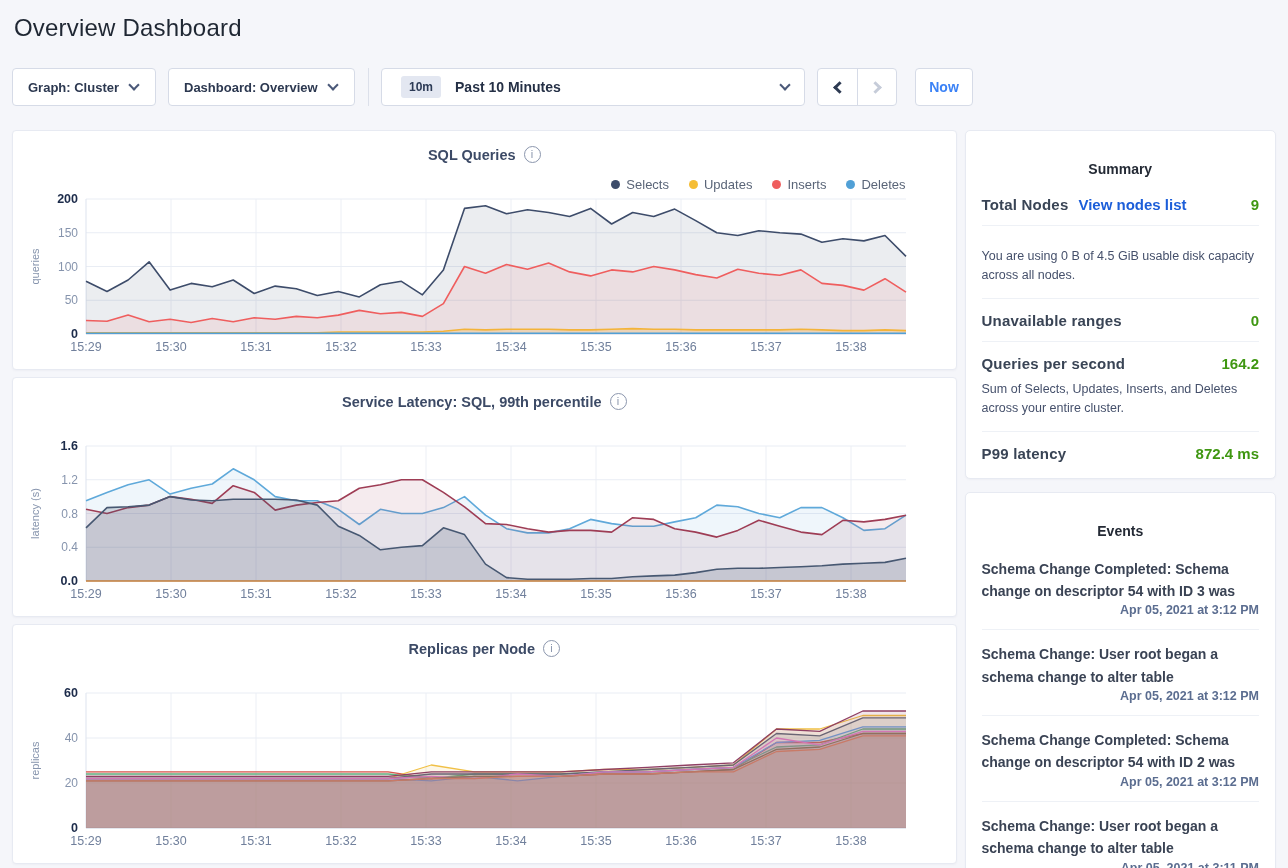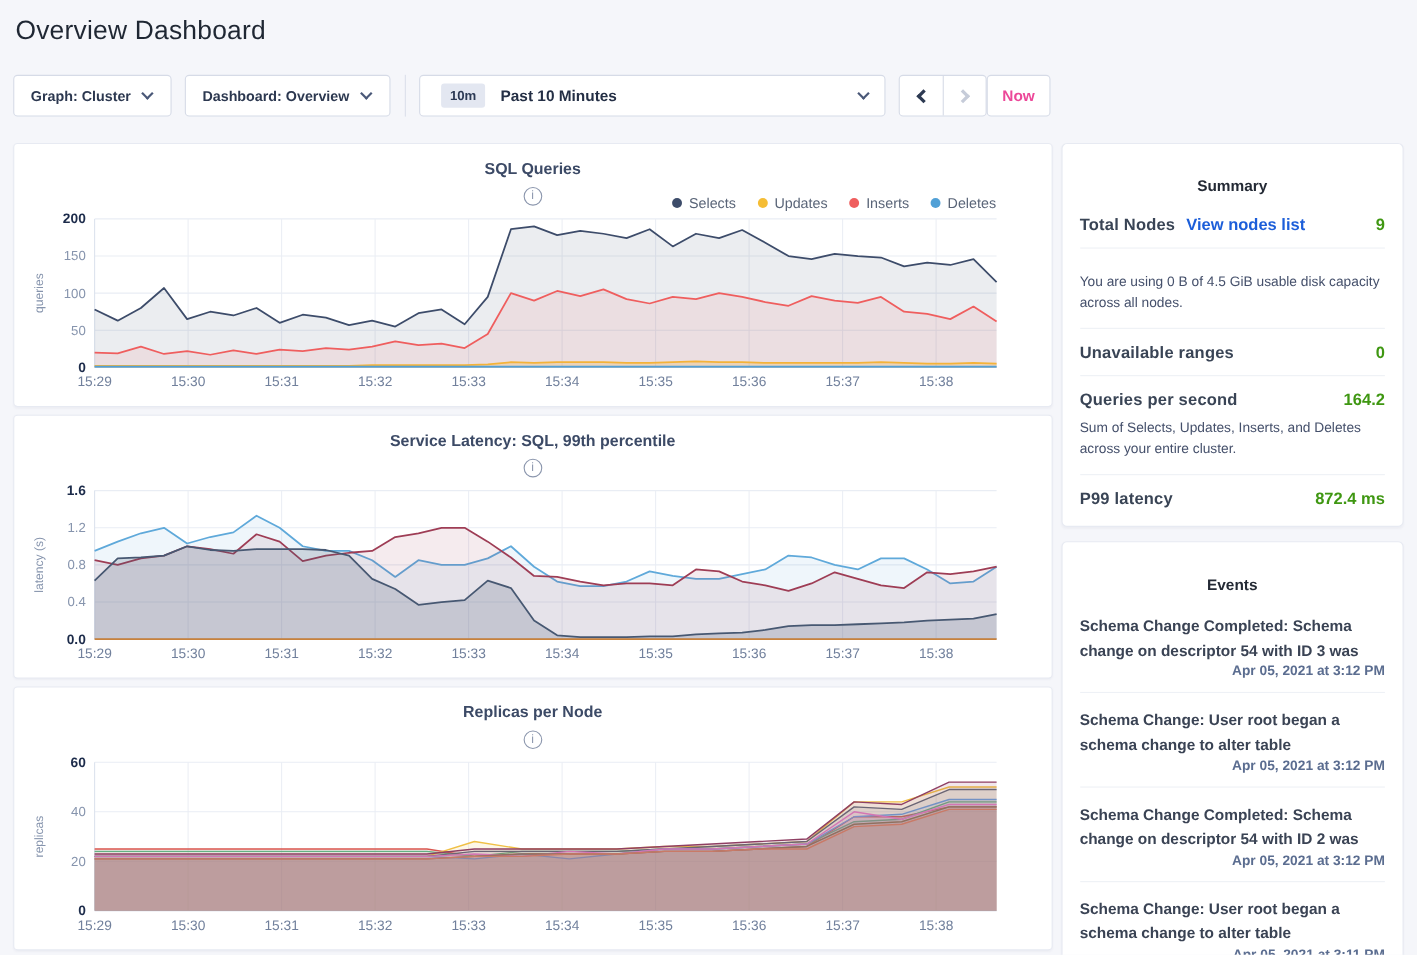--- a/index.html
+++ b/index.html
@@ -21,29 +21,29 @@
   .v-divider { width:1px; height:38px; background:#dce0ea; margin:0 12px 0 13px; }
   .time-select { width:424px; justify-content:space-between;padding-left:19px; }
   .time-left { display:flex; align-items:center; gap:14px; }
   .time-badge { background:#e3e7f1; color:#2c3a55; font-size:12px; font-weight:700; padding:4px 8px; border-radius:3px; }
   .time-label { font-size:14px; font-weight:700; color:#242f45; }
   .nav-group { display:flex; margin-left:12px; border:1px solid #d6dbe7; border-radius:4px; background:#fff; height:38px; }
   .nav-btn { width:39px; display:flex; align-items:center; justify-content:center; cursor:pointer; }
   .nav-btn + .nav-btn { border-left:1px solid #d6dbe7; }
   .arrow-left { width:9px; height:9px; border-left:3px solid #2d3a52; border-bottom:3px solid #2d3a52; transform:rotate(45deg); margin-left:3px; }
   .arrow-right { width:9px; height:9px; border-right:3px solid #c6ccd9; border-top:3px solid #c6ccd9; transform:rotate(45deg); margin-right:3px; }
-  .now-btn { margin-left:0; width:58px; justify-content:center; color:#ec4899; font-size:14px; }
+  .now-btn { margin-left:18px; width:58px; justify-content:center; color:#3b82f6; font-size:14px; }
 
   
   .main { display:flex; margin-top:24px; gap:8px; align-items:flex-start; }
   .charts { width:946px; display:flex; flex-direction:column; gap:7px; }
   .chart-card { position:relative; height:240px; background:#fff; border:1px solid #e7eaf2;
                 border-radius:4px; box-shadow:0 1px 2px rgba(50,60,90,.04); }
   .chart-title-row { position:absolute; top:15px; left:0; width:100%; display:flex;
-                     justify-content:center; align-items:center; gap:8px; z-index:2;flex-direction:column; }
+                     justify-content:center; align-items:center; gap:8px; z-index:2; }
   .chart-title { font-size:14.5px; font-weight:700; color:#3c4a66; }
   .info-icon { width:17px; height:17px; border:1px solid #8b96ad; border-radius:50%; color:#8b96ad;
                font-size:11px; line-height:15px; text-align:center; cursor:pointer; }
   .info-icon::before { content:"i"; }
   .legend { position:absolute; top:46px; right:50px; display:flex; gap:20px; z-index:2; }
   .legend-item { display:flex; align-items:center; gap:6px; font-size:13px; color:#5a6578; }
   .legend-dot { width:9px; height:9px; border-radius:50%; }
   svg.chart { position:absolute; left:0; top:0; }
   svg.chart text { font-family:"Liberation Sans", sans-serif; }
 

